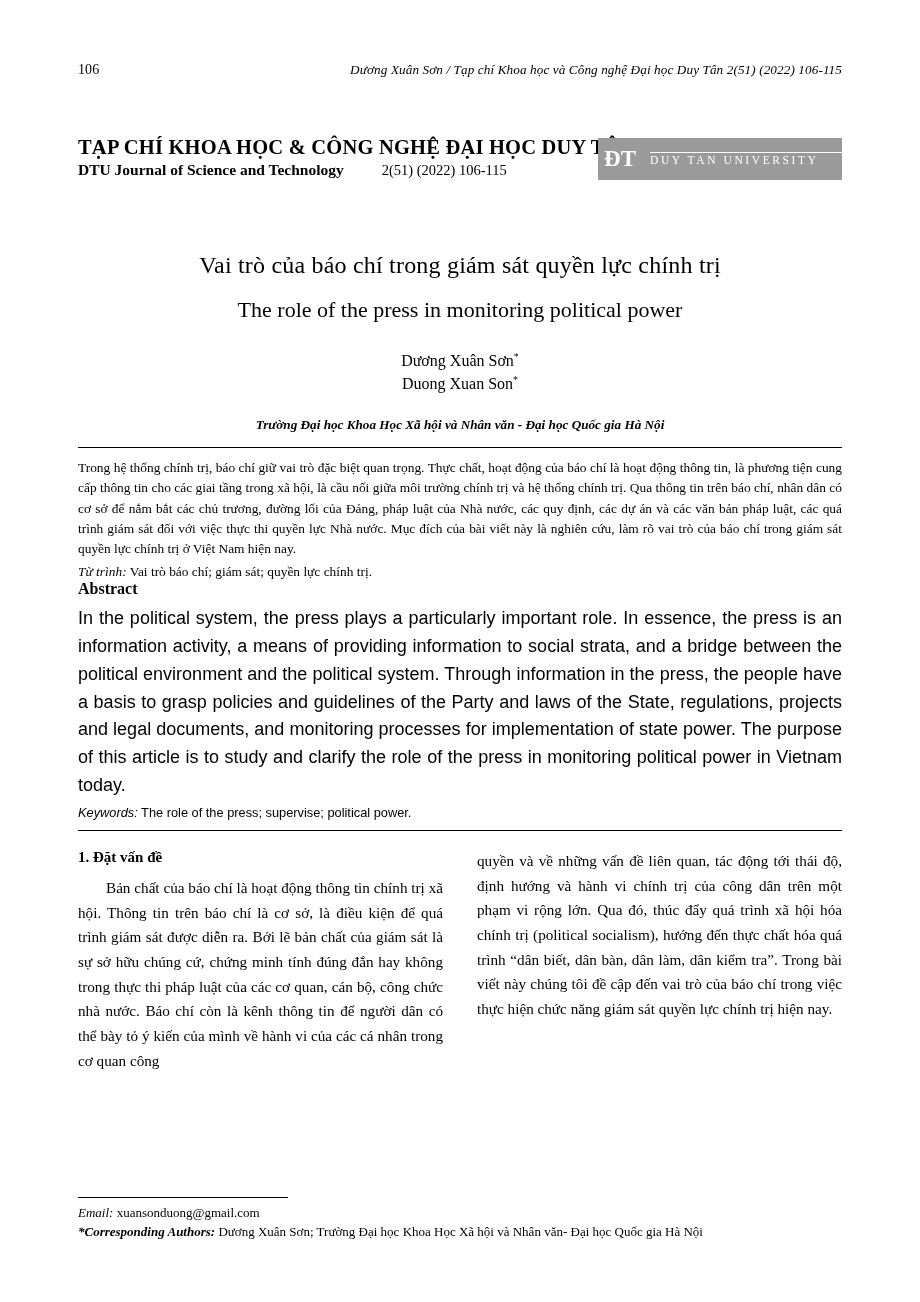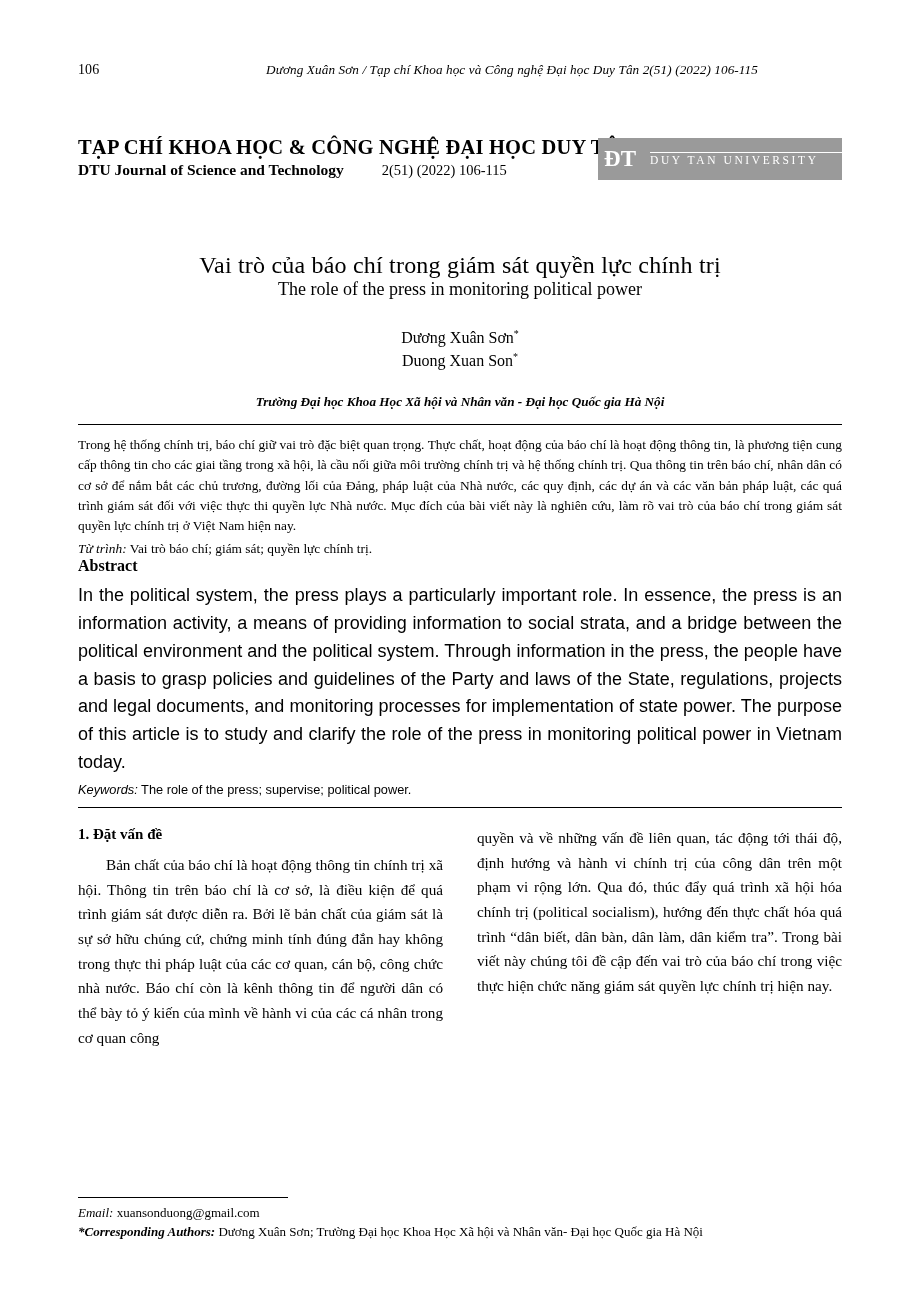--- a/index.html
+++ b/index.html
@@ -31,21 +31,21 @@
     font-size: 13.2px;
     letter-spacing: 0.1px;
   }
   .running-head .page-num {
     width: 104px;
     font-style: normal;
     font-size: 14px;
   }
   .running-head .rh-text {
     flex: 1;
-    text-align: center;
+    text-align: right;
   }
 
   
   .masthead {
     margin-top: 58px;
     display: flex;
     align-items: flex-start;
     justify-content: space-between;
   }
   .masthead-left {
@@ -118,21 +118,22 @@
   
   .title-block {
     margin-top: 72px;
     text-align: center;
   }
   .title-vi {
     font-size: 24px;
     letter-spacing: 0.2px;
   }
   .title-en {
-    font-size: 18px;
+    font-size: 22px;
+    margin-top: 18px;
   }
   .authors {
     margin-top: 26px;
     font-size: 16px;
     line-height: 1.45;
   }
   .authors sup {
     font-size: 10px;
     vertical-align: super;
   }

